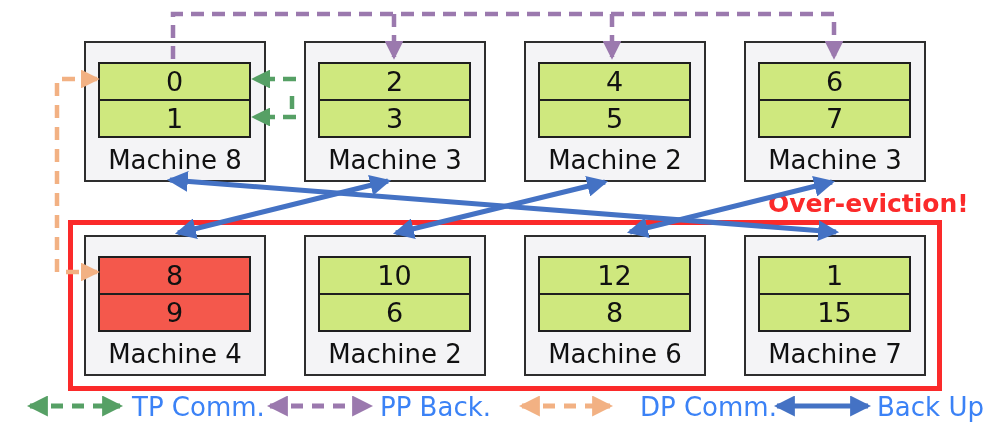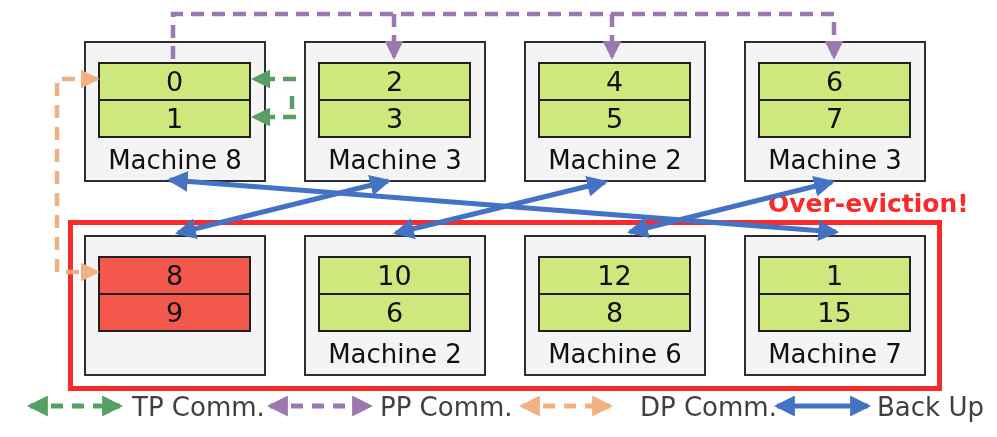--- a/index.html
+++ b/index.html
@@ -27,21 +27,21 @@
   .machine.evicted .device{background:#f4584c;}
   .machine-label{
     position:absolute;left:0;right:0;bottom:5px;text-align:center;
     font-size:26px;color:#111;
   }
   .over-eviction{
     position:absolute;left:768px;top:189px;z-index:5;
     font-size:25px;font-weight:bold;color:#fb2a2a;white-space:nowrap;
   }
   .legend-label{
-    position:absolute;top:392px;font-size:26px;color:#404040;white-space:nowrap;z-index:3;
+    position:absolute;top:392px;font-size:26px;color:#3b82f6;white-space:nowrap;z-index:3;
   }
   #arrows{position:absolute;left:0;top:0;z-index:10;pointer-events:none;}
 </style>
 </head>
 <body>
 
 <div id="canvas">
 
   <div class="eviction-rect"></div>
 
@@ -75,20 +75,21 @@
       <div class="device">7</div>
     </div>
     <div class="machine-label">Machine 3</div>
   </div>
 
   <div class="machine evicted" style="left:84px;top:235px">
     <div class="devices">
       <div class="device">8</div>
       <div class="device">9</div>
     </div>
+    <div class="machine-label">Machine 4</div>
   </div>
 
   <div class="machine" style="left:304px;top:235px">
     <div class="devices">
       <div class="device">10</div>
       <div class="device">6</div>
     </div>
     <div class="machine-label">Machine 2</div>
   </div>
 
@@ -104,21 +105,21 @@
     <div class="devices">
       <div class="device">1</div>
       <div class="device">15</div>
     </div>
     <div class="machine-label">Machine 7</div>
   </div>
 
   <div class="over-eviction">Over-eviction!</div>
 
   <span class="legend-label" style="left:132px">TP Comm.</span>
-  <span class="legend-label" style="left:380px">PP Comm.</span>
+  <span class="legend-label" style="left:380px">PP Back.</span>
   <span class="legend-label" style="left:640px">DP Comm.</span>
   <span class="legend-label" style="left:877px">Back Up</span>
 
   <svg id="arrows" width="997" height="437" viewBox="0 0 997 437">
     <defs>
       <marker id="ah-blue" viewBox="0 0 10 10" refX="8.5" refY="5" markerWidth="4.2" markerHeight="4.2" orient="auto-start-reverse" markerUnits="strokeWidth">
         <path d="M0,0 L10,5 L0,10 z" fill="#4472c4"></path>
       </marker>
       <marker id="ah-purple" viewBox="0 0 10 10" refX="8.5" refY="5" markerWidth="4.2" markerHeight="4.2" orient="auto-start-reverse" markerUnits="strokeWidth">
         <path d="M0,0 L10,5 L0,10 z" fill="#9b79ae"></path>

